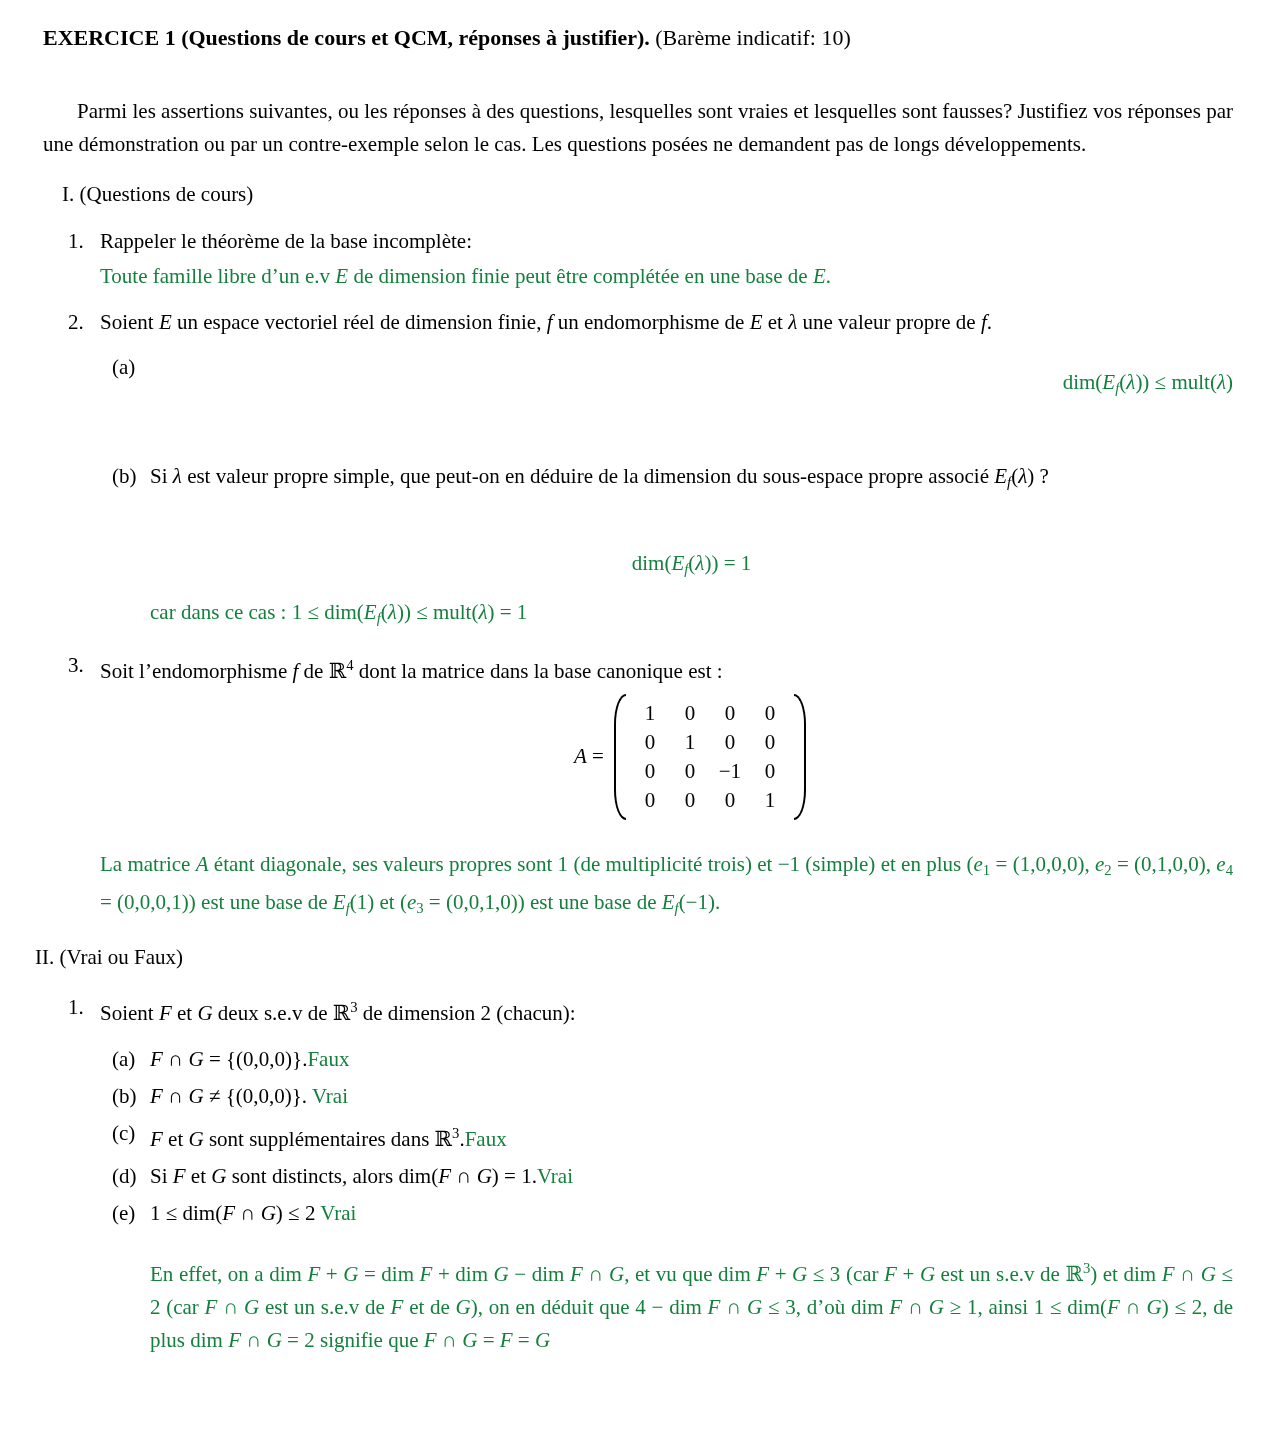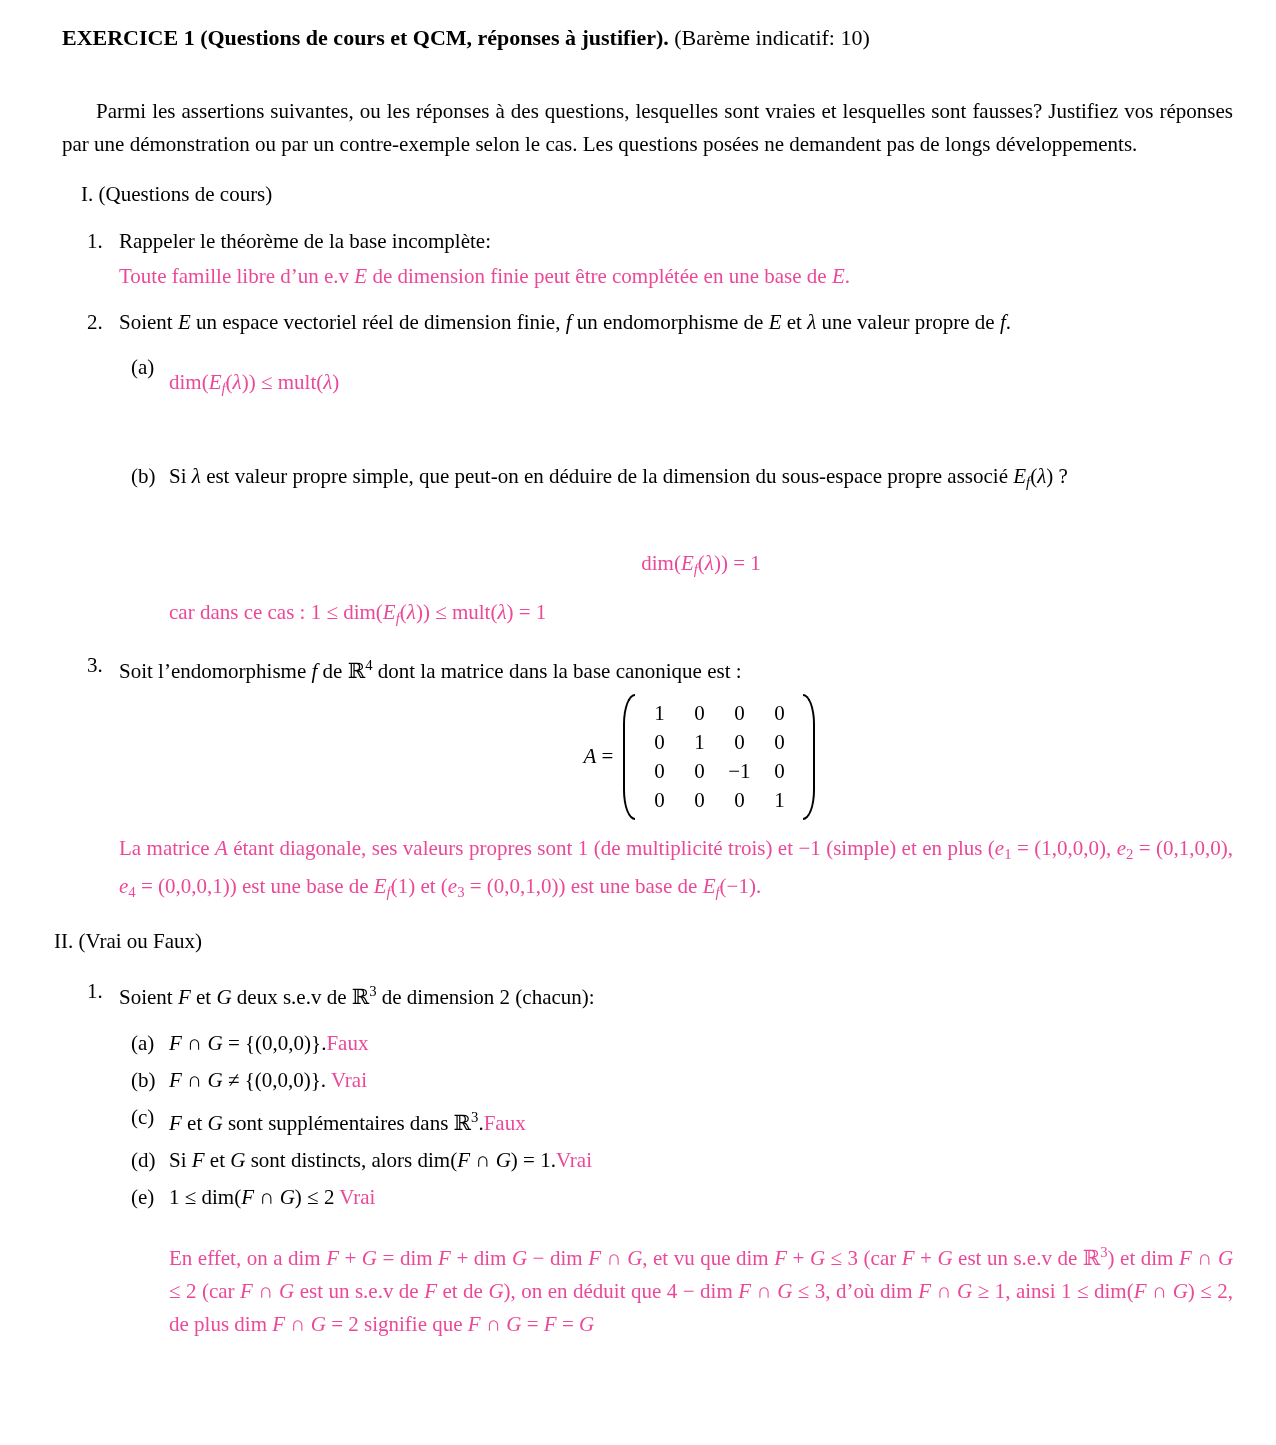--- a/index.html
+++ b/index.html
@@ -5,24 +5,24 @@
   * { margin: 0; padding: 0; box-sizing: border-box; }
   html, body { background: #ffffff; }
   .page {
     width: 1276px;
     height: 1445px;
     background: #ffffff;
     color: #000000;
     font-family: "Liberation Serif", "DejaVu Serif", "DejaVu Sans", serif;
     font-size: 21px;
     line-height: 33px;
-    padding: 21px 43px 0 62px;
+    padding: 21px 43px 0 43px;
     overflow: hidden;
   }
-  .red { color: #ec4899; }
+  .red { color: #15803d; }
   .bold { font-weight: bold; }
 
   .sg-i    { font-style: italic; }
   .sg-sub  { font-size: 70%; vertical-align: -0.25em; }
   .sg-isub { font-size: 70%; vertical-align: -0.25em; font-style: italic; }
   .sg-sup  { font-size: 70%; vertical-align: 0.55em; }
 
   .title { font-size: 22px; }
   .intro { margin-top: 41px; text-indent: 34px; text-align: justify; }
 
@@ -32,37 +32,37 @@
   .qitem { position: relative; padding-left: 57px; }
   .qnum  { position: absolute; left: 25px; top: 0; }
 
   .subitem { position: relative; padding-left: 107px; }
   .sublabel { position: absolute; left: 69px; top: 0; }
 
   .mt-q1      { margin-top: 14px; }
   .ans-q1     { margin-left: 57px; margin-top: 2px; }
   .mt-q2      { margin-top: 13px; }
   .mt-q2a     { margin-top: 12px; }
-  .formula-1  { margin-left: 107px; margin-top: 27px; text-align: left; }
+  .formula-1  { margin-left: 107px; margin-top: 27px; text-align: right; }
   .mt-q2b     { margin-top: 55px; }
   .formula-2  { margin-left: 107px; margin-top: 49px; text-align: center; }
   .note-b     { margin-left: 107px; margin-top: 10px; }
   .mt-q3      { margin-top: 14px; }
 
   .matrix-line { display: flex; justify-content: center; margin-top: 6px; }
   .matrix-wrap { display: flex; align-items: center; margin-left: 104px; }
   .matrix-lhs  { margin-right: 10px; }
   .pmatrix     { display: flex; align-items: stretch; }
   .paren-l { width: 12px; border-left: 2px solid #000; border-top: 2px solid #000; border-bottom: 2px solid #000; border-radius: 12px 0 0 12px / 30px 0 0 30px; }
   .paren-r { width: 12px; border-right: 2px solid #000; border-top: 2px solid #000; border-bottom: 2px solid #000; border-radius: 0 12px 12px 0 / 0 30px 30px 0; }
   .matrix-grid { display: grid; grid-template-columns: repeat(4, 40px); padding: 5px 4px; }
   .matrix-cell { text-align: center; line-height: 29px; }
 
   .followup  { margin-left: 57px; margin-top: 18px; }
-  .ans-q3    { margin-left: 57px; margin-top: 12px; text-align: justify; }
+  .ans-q3    { margin-left: 57px; margin-top: 28px; text-align: justify; }
 
   .mt-s2q1   { margin-top: 17px; }
   .vf-item       { margin-top: 4px; }
   .vf-item-first { margin-top: 13px; }
   .vf-just   { margin-left: 107px; margin-top: 22px; text-align: justify; }
 </style>
 </head>
 <body>
 
 <div class="page">

